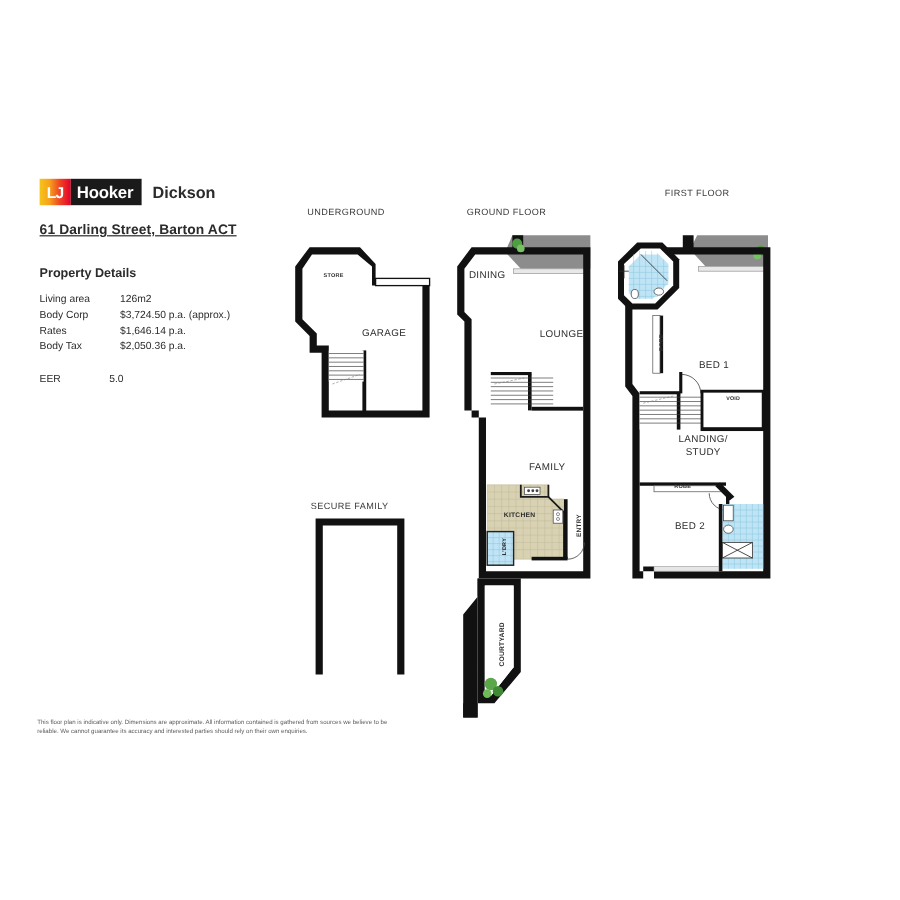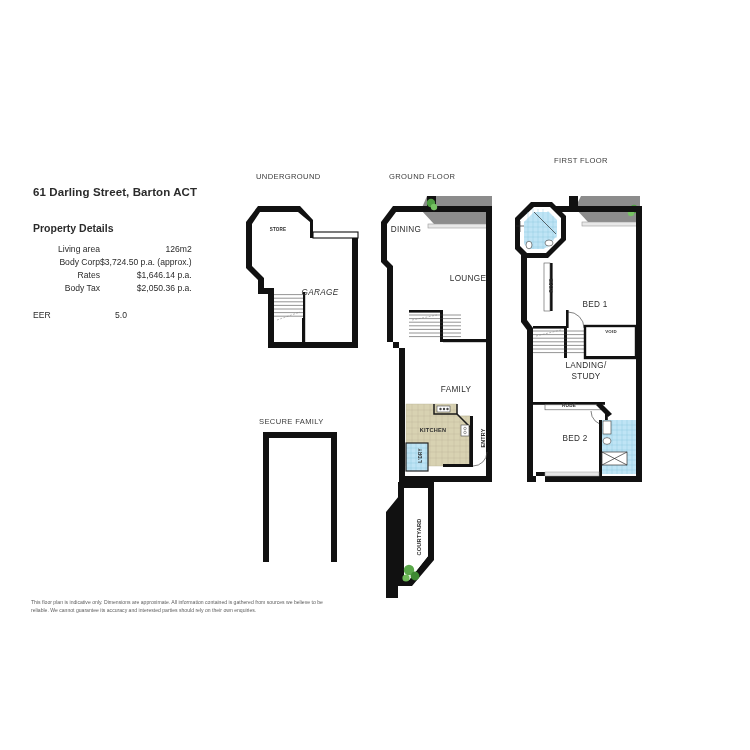--- a/index.html
+++ b/index.html
@@ -9,28 +9,28 @@
   
   .brand{position:absolute;left:33px;top:149px;display:flex;align-items:center;}
   .logo-box{display:flex;height:22px;align-items:stretch;}
   .logo-lj{width:26px;background:linear-gradient(90deg,#f5c518 0%,#f7a01c 32%,#ef4b24 62%,#e4002b 100%);
            display:flex;align-items:center;justify-content:center;}
   .logo-lj span{color:#fff;font-weight:bold;font-size:13px;line-height:1;letter-spacing:-.5px;}
   .logo-hooker{background:#1a1a1a;display:flex;align-items:center;padding:0 7px 0 5px;}
   .logo-hooker span{color:#fff;font-weight:bold;font-size:14px;line-height:1;letter-spacing:-.2px;}
   .brand-suffix{margin-left:9px;font-size:13.5px;font-weight:bold;color:#2b2b2b;}
 
-  .addr{position:absolute;left:33px;top:186px;font-size:11.5px;font-weight:bold;color:#2b2b2b;letter-spacing:.1px;}
+  .addr{position:absolute;left:33px;top:186px;font-size:11.5px;font-weight:bold;color:#2b2b2b;letter-spacing:.1px;text-decoration:underline;}
   .pd-title{position:absolute;left:33px;top:222px;font-size:10.5px;font-weight:bold;color:#2b2b2b;}
 
   .pd-table{position:absolute;left:33px;top:244px;font-size:8.6px;color:#2b2b2b;border-collapse:collapse;}
-  .pd-table td{padding:0 0 2.6px 0;vertical-align:top;line-height:1.22;white-space:nowrap;text-align:right;}
+  .pd-table td{padding:0 0 2.6px 0;vertical-align:top;line-height:1.22;white-space:nowrap;}
   .pd-table td.k{width:67px;}
   .pd-eer{position:absolute;left:33px;top:310px;font-size:8.6px;color:#2b2b2b;}
-  .pd-eer .k{display:inline-block;width:82px;}
+  .pd-eer .k{display:inline-block;width:58px;}
 
   .disclaimer{position:absolute;left:31px;top:598px;width:292px;font-size:5.1px;line-height:1.62;color:#5d5d5d;}
 
   
   .plan-title{position:absolute;font-size:7.6px;letter-spacing:.35px;color:#3a3a3a;white-space:nowrap;}
   #t-ug{left:256px;top:172px;}
   #t-gf{left:389px;top:172px;}
   #t-ff{left:554px;top:156px;}
   #t-sp{left:259px;top:417px;}
 
@@ -49,20 +49,31 @@
   .thinln{stroke:#2a2a2a;stroke-width:.7;fill:none;}
   .arc{stroke:#4a4a4a;stroke-width:.7;fill:none;}
   .tread{stroke:#3a3a3a;stroke-width:.55;}
   .dash{stroke:#7a7a7a;stroke-width:.5;stroke-dasharray:2 1.4;fill:none;}
 </style>
 </head>
 <body>
 
 <div id="sheet">
 
+  <div class="brand">
+    <div class="logo-box">
+      <div class="logo-lj">
+        <span>LJ</span>
+      </div>
+      <div class="logo-hooker">
+        <span>Hooker</span>
+      </div>
+    </div>
+    <div class="brand-suffix">Dickson</div>
+  </div>
 
   <div class="addr">61 Darling Street, Barton ACT</div>
   <div class="pd-title">Property Details</div>
 
   <table class="pd-table">
     <tbody>
         <tr>
       <td class="k">Living area</td>
       <td class="v">126m2</td>
     </tr>
@@ -323,21 +334,21 @@
         <rect x="602" y="452" width="25" height="13" fill="#fff" stroke="#3a3a3a" stroke-width=".7"></rect>
         <line class="thinln" x1="602" y1="452" x2="627" y2="465"></line>
         <line class="thinln" x1="602" y1="465" x2="627" y2="452"></line>
       </g>
 
       <rect x="545" y="472" width="54" height="4" fill="#e6e6e6" stroke="#9a9a9a" stroke-width=".5"></rect>
     </g>
   </svg>
 
   <div class="rlabel sm" style="left:264px;top:227px;width:28px;">STORE</div>
-  <div class="rlabel" style="left:296px;top:288px;width:48px;font-style:italic;">GARAGE</div>
+  <div class="rlabel" style="left:296px;top:273px;width:48px;">GARAGE</div>
 
   <div class="rlabel" style="left:386px;top:225px;width:40px;">DINING</div>
   <div class="rlabel" style="left:432px;top:274px;width:52px;margin-left:10px;">LOUNGE</div>
   <div class="rlabel" style="left:431px;top:373px;width:50px;margin-top:12px;">FAMILY</div>
   <div class="rlabel md" style="left:410px;top:427px;width:46px;">KITCHEN</div>
   <div class="rlabel sm vert" style="left:407px;top:453px;width:26px;">L'DRY</div>
   <div class="rlabel sm vert" style="left:469px;top:435px;width:28px;font-size:5.4px;">ENTRY</div>
   <div class="rlabel sm vert" style="left:394px;top:534px;width:50px;font-size:5.6px;">COURTYARD</div>
 
   <div class="rlabel" style="left:575px;top:262px;width:40px;margin-top:38px;">BED 1</div>

